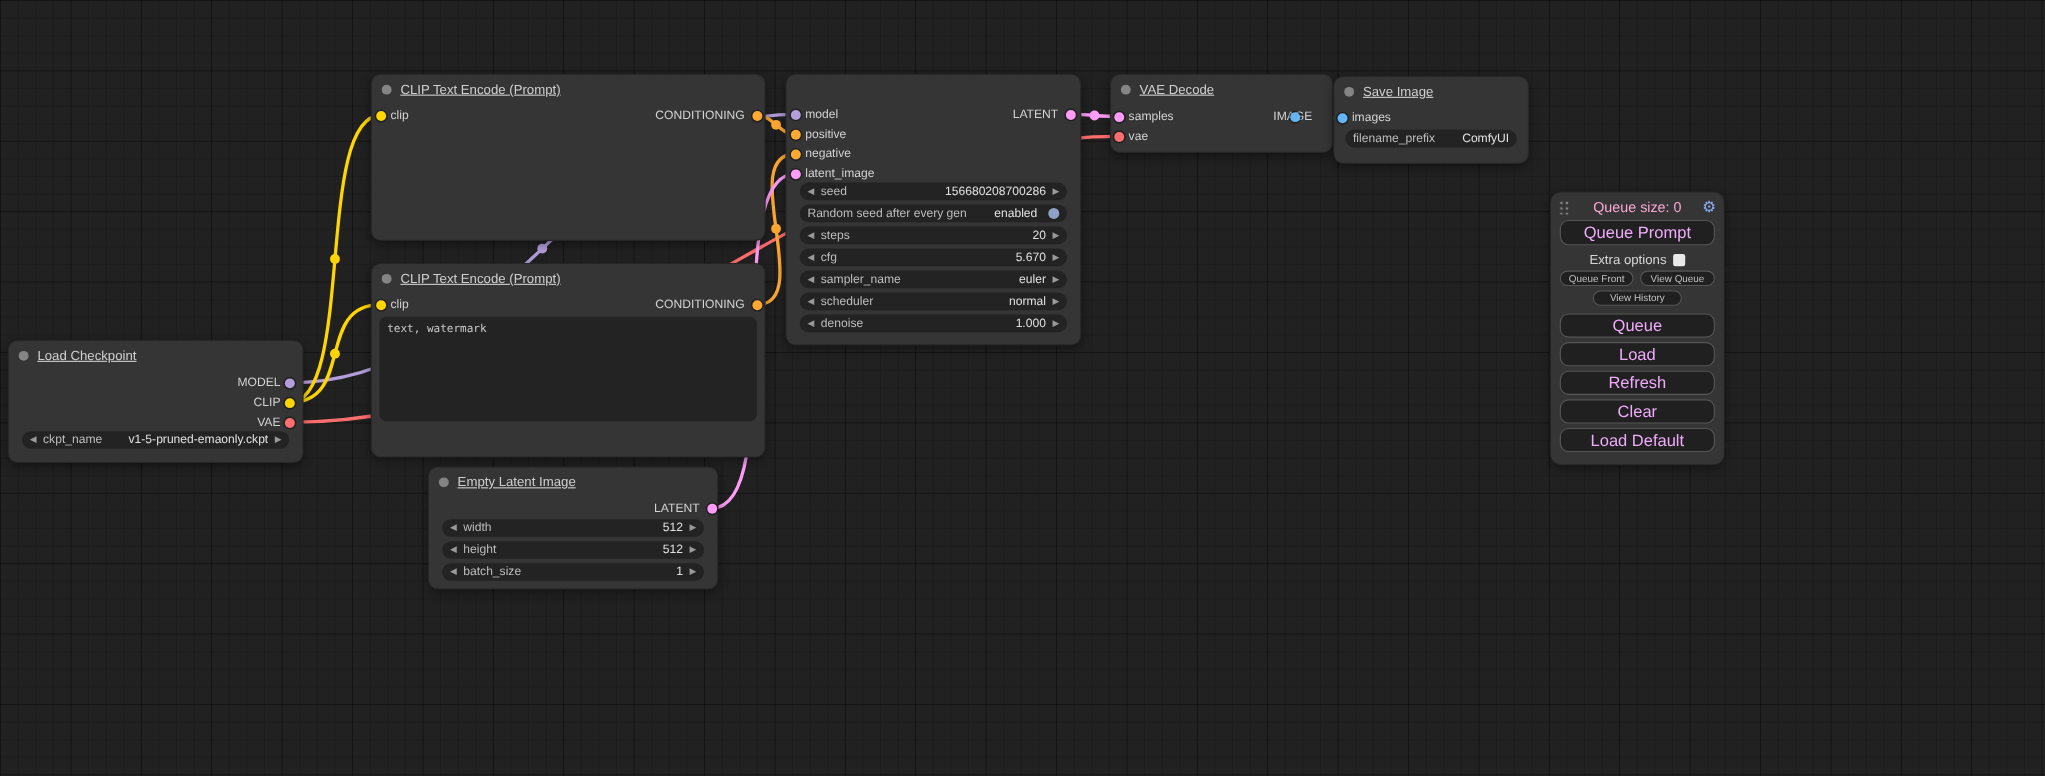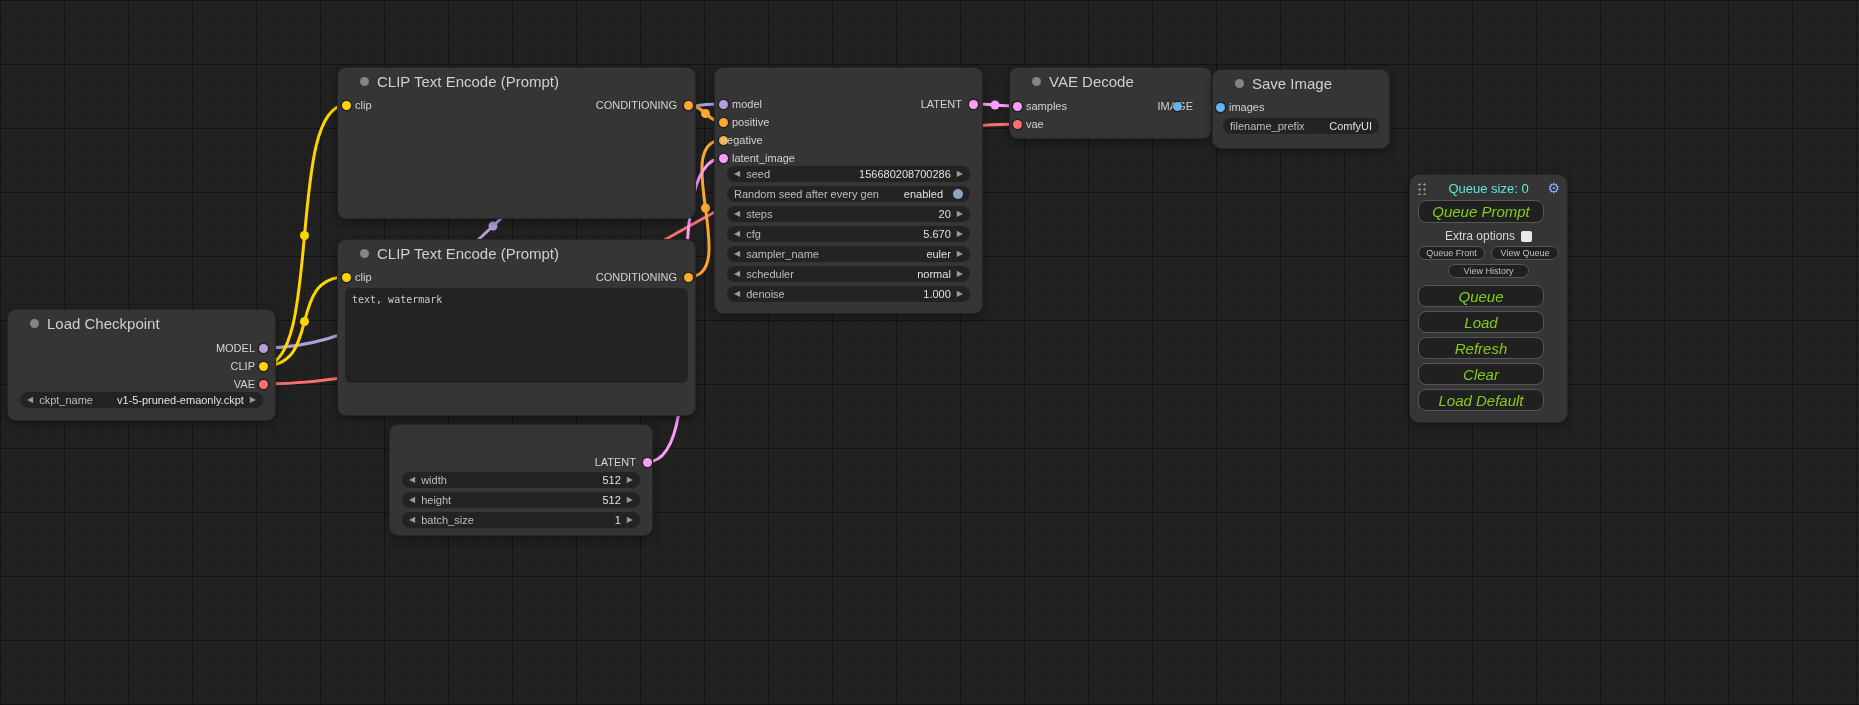--- a/index.html
+++ b/index.html
@@ -15,22 +15,22 @@
     font-family:"Liberation Sans", sans-serif;
     position:relative;
   }
   #wires{position:absolute;left:0;top:0;z-index:1;}
   .node{
     position:absolute;background:#353535;border-radius:8px;z-index:2;
     box-shadow:0 0 0 1px #262626, 0 3px 10px rgba(0,0,0,.45);
     color:#cfcfcf;
   }
   .node-title{
-    height:26px;display:flex;align-items:center;gap:8px;padding-left:22px;
-    font-size:15px;color:#cfcfcf;border-radius:8px 8px 0 0;
+    height:26px;display:flex;align-items:center;gap:8px;padding-left:9px;
+    font-size:12px;color:#cfcfcf;border-radius:8px 8px 0 0;text-decoration:underline;
   }
   .collapse-dot{width:9px;height:9px;border-radius:50%;background:#848484;flex:none;}
   .pdot{position:absolute;width:9px;height:9px;border-radius:50%;box-shadow:0 0 0 1.5px rgba(0,0,0,.35);}
   .plabel{position:absolute;font-size:11px;line-height:14px;height:14px;color:#d2d2d2;white-space:nowrap;}
   .c-model{background:#B39DDB}.c-clip{background:#FFD500}.c-vae{background:#FF6E6E}
   .c-cond{background:#FFA931}.c-latent{background:#FF9CF9}.c-image{background:#64B5F6}
   .st-model{stroke:#B39DDB}.st-clip{stroke:#FFD500}.st-vae{stroke:#FF6E6E}
   .st-cond{stroke:#FFA931}.st-latent{stroke:#FF9CF9}.st-image{stroke:#64B5F6}
   .fi-model{fill:#B39DDB}.fi-clip{fill:#FFD500}.fi-vae{fill:#FF6E6E}
   .fi-cond{fill:#FFA931}.fi-latent{fill:#FF9CF9}.fi-image{fill:#64B5F6}
@@ -53,28 +53,27 @@
     position:absolute;left:1410px;top:175px;width:157px;height:247px;z-index:3;
     background:#353535;border-radius:9px;
     box-shadow:0 0 0 1px #262626, 0 3px 10px rgba(0,0,0,.45);
   }
   .menu-header{position:absolute;left:0;top:4px;width:100%;height:18px;}
   .drag-handle{
     position:absolute;left:7px;top:3px;width:9px;height:13px;
     background-image:radial-gradient(#8a8a8a 1px, transparent 1.4px);
     background-size:5px 5px;background-position:0 0;
   }
-  .queue-size{position:absolute;left:0;top:2px;width:100%;text-align:center;font-size:13px;color:#5eead4;}
+  .queue-size{position:absolute;left:0;top:2px;width:100%;text-align:center;font-size:13px;color:#f9a8d4;}
   .gear{position:absolute;right:7px;top:1px;font-size:14px;color:#8ab0f8;line-height:16px;}
   .btn{
-    position:absolute;left:8px;width:126px;height:22px;box-sizing:border-box;
+    position:absolute;left:8px;width:141px;height:22px;box-sizing:border-box;
     background:#202020;border:1px solid #565656;border-radius:8px;
-    color:#84cc16;font-size:15px;display:flex;align-items:center;justify-content:center;
+    color:#f0abfc;font-size:15px;display:flex;align-items:center;justify-content:center;
     font-family:"Liberation Sans", sans-serif;
-    font-style:italic;
   }
   .btn-small{
     position:absolute;height:14px;box-sizing:border-box;
     background:#202020;border:1px solid #565656;border-radius:7px;
     color:#c0c0c0;font-size:9px;display:flex;align-items:center;justify-content:center;
   }
   .extra-row{
     position:absolute;left:0;top:54px;width:100%;height:14px;
     display:flex;align-items:center;justify-content:center;gap:6px;
     font-size:12px;color:#d6d6d6;
@@ -141,20 +140,24 @@
     <span>CLIP Text Encode (Prompt)</span>
   </div>
   <span class="pdot c-clip" style="left:3.5px;top:32.5px"></span>
   <span class="plabel" style="left:17px;top:30px">clip</span>
   <span class="plabel" style="right:18px;top:30px">CONDITIONING</span>
   <span class="pdot c-cond" style="left:345.5px;top:32.5px"></span>
   <div class="prompt-text" style="left:7px;top:48px;width:343px;height:95px">text, watermark</div>
 </div>
 
 <div class="node" style="left:390px;top:425px;width:262px;height:110px">
+  <div class="node-title">
+    <span class="collapse-dot"></span>
+    <span>Empty Latent Image</span>
+  </div>
   <span class="plabel" style="right:16px;top:30px">LATENT</span>
   <span class="pdot c-latent" style="left:252.5px;top:32.5px"></span>
   <div class="widget" style="left:12px;top:47px;width:238px">
     <span class="arrow">◀</span>
     <span class="w-label">width</span>
     <span class="w-value">512</span>
     <span class="arrow">▶</span>
   </div>
   <div class="widget" style="left:12px;top:67px;width:238px">
     <span class="arrow">◀</span>
@@ -169,21 +172,21 @@
     <span class="arrow">▶</span>
   </div>
 </div>
 
 <div class="node" style="left:715px;top:68px;width:267px;height:245px">
   <span class="pdot c-model" style="left:3.5px;top:31.5px"></span>
   <span class="plabel" style="left:17px;top:29px">model</span>
   <span class="pdot c-cond" style="left:3.5px;top:49.5px"></span>
   <span class="plabel" style="left:17px;top:47px">positive</span>
   <span class="pdot c-cond" style="left:3.5px;top:67.5px"></span>
-  <span class="plabel" style="left:6px;top:65px">negative</span>
+  <span class="plabel" style="left:17px;top:65px">negative</span>
   <span class="pdot c-latent" style="left:3.5px;top:85.5px"></span>
   <span class="plabel" style="left:17px;top:83px">latent_image</span>
   <span class="plabel" style="right:20px;top:29px">LATENT</span>
   <span class="pdot c-latent" style="left:253.5px;top:31.5px"></span>
 
   <div class="widget" style="left:12px;top:98px;width:243px">
     <span class="arrow">◀</span>
     <span class="w-label">seed</span>
     <span class="w-value">156680208700286</span>
     <span class="arrow">▶</span>

